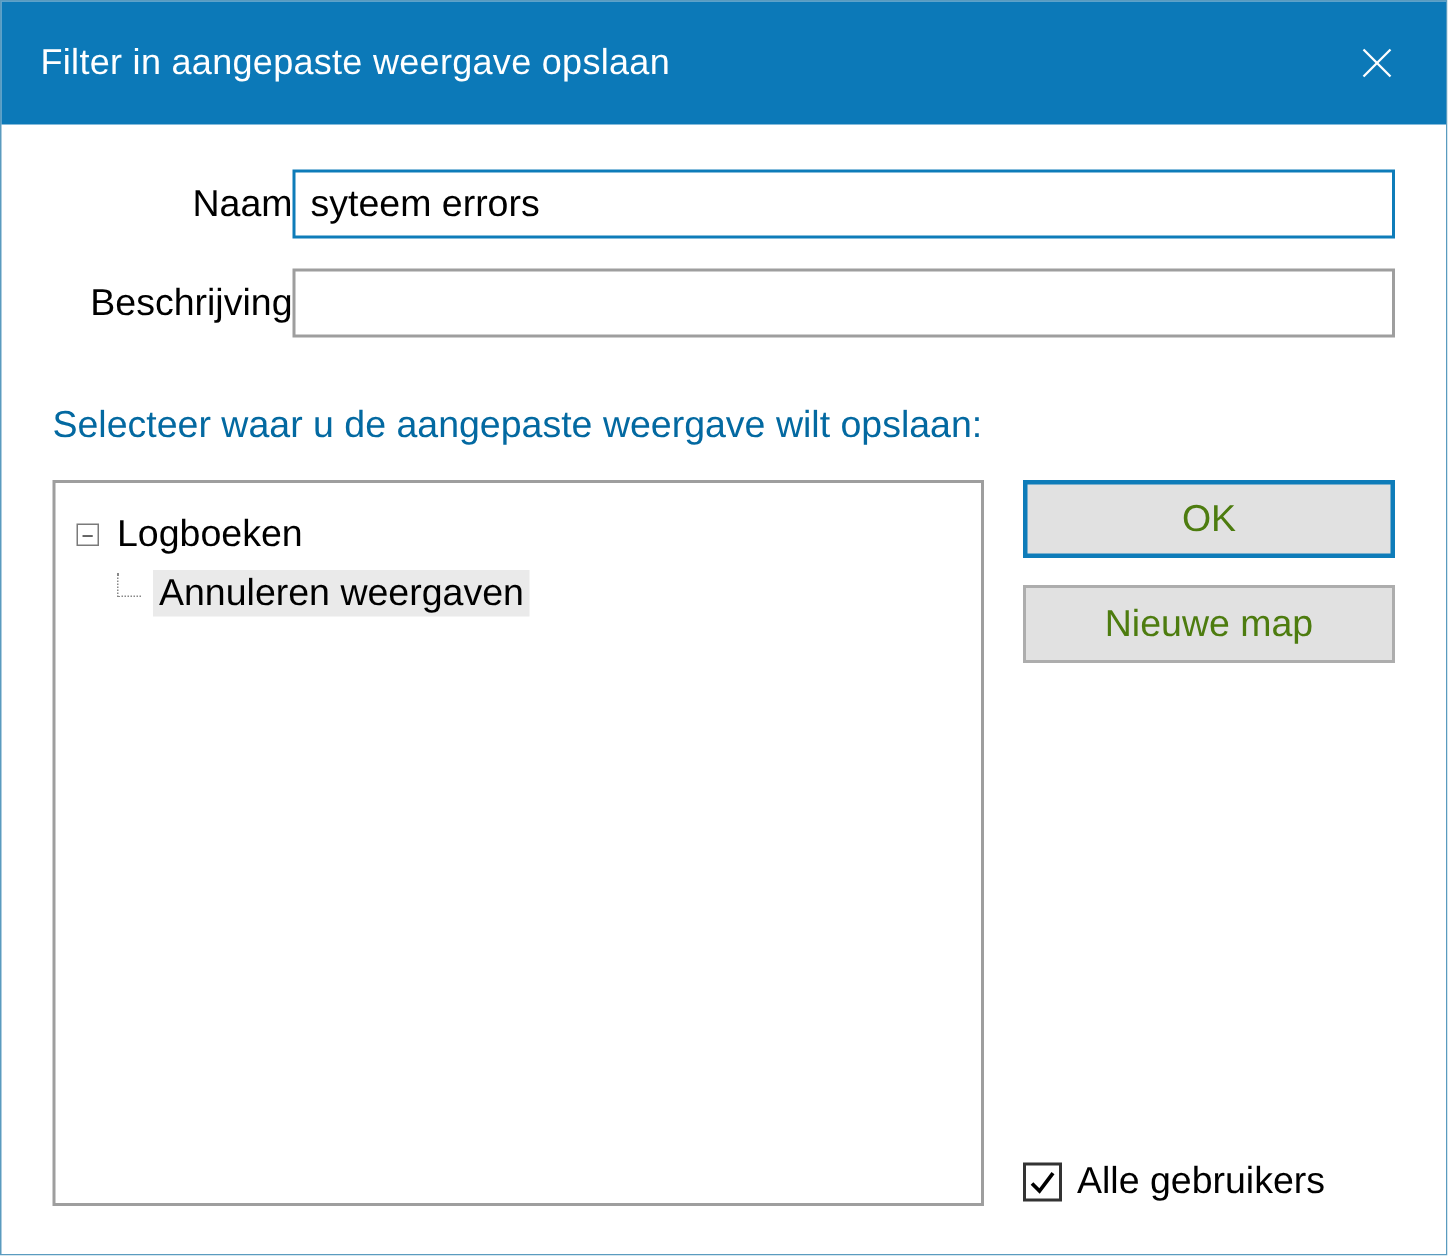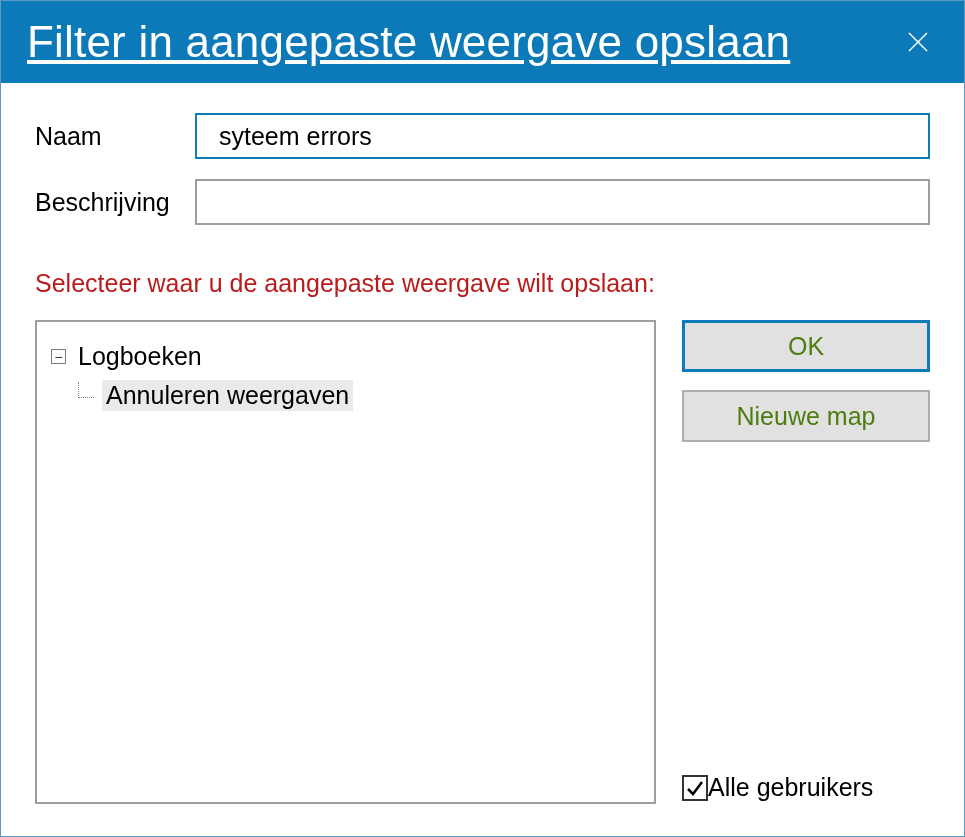--- a/index.html
+++ b/index.html
@@ -20,24 +20,23 @@
   .titlebar {
     height: 82px;
     background: #0c79b8;
     color: #fff;
     display: flex;
     align-items: center;
     padding: 0 22px 0 26px;
   }
   .titlebar-title {
     flex: 1;
-    font-size: 44px;
+    font-size: 24px;
     font-weight: 400;
     letter-spacing: 0.2px;
-    text-decoration: underline;
   }
   .titlebar-close {
     width: 48px; height: 48px;
     display: flex; align-items: center; justify-content: center;
     cursor: pointer;
     font-size: 30px;
     line-height: 1;
   }
   .titlebar-close svg { stroke: #fff; }
 
@@ -50,38 +49,39 @@
 
   .form-row {
     display: flex;
     align-items: center;
     margin-bottom: 20px;
   }
   .form-label {
     width: 160px;
     font-size: 25px;
     color: #000;
+    text-align: right;
   }
   .form-input {
     flex: 1;
     height: 46px;
     border: 2px solid #0e7cb9;
-    padding: 0 22px;
+    padding: 0 10px;
     font-size: 25px;
     font-family: inherit;
     outline: none;
     background: #fff;
   }
   .form-input.plain {
     border: 2px solid #9e9e9e;
   }
 
   .instruction {
     font-size: 25px;
-    color: #b91c1c;
+    color: #0369a1;
     margin-top: 24px;
     margin-bottom: 22px;
   }
 
   .lower {
     flex: 1;
     display: flex;
     gap: 26px;
   }
 
@@ -153,20 +153,21 @@
   }
   .btn.primary {
     border: 3px solid #0e7cb9;
   }
 
   .spacer { flex: 1; }
 
   .check-row {
     display: flex;
     align-items: center;
+    gap: 10px;
     font-size: 25px;
     padding-bottom: 2px;
   }
   .checkbox {
     width: 26px; height: 26px;
     border: 2px solid #333;
     display: inline-flex;
     align-items: center; justify-content: center;
     background: #fff;
     cursor: pointer;

